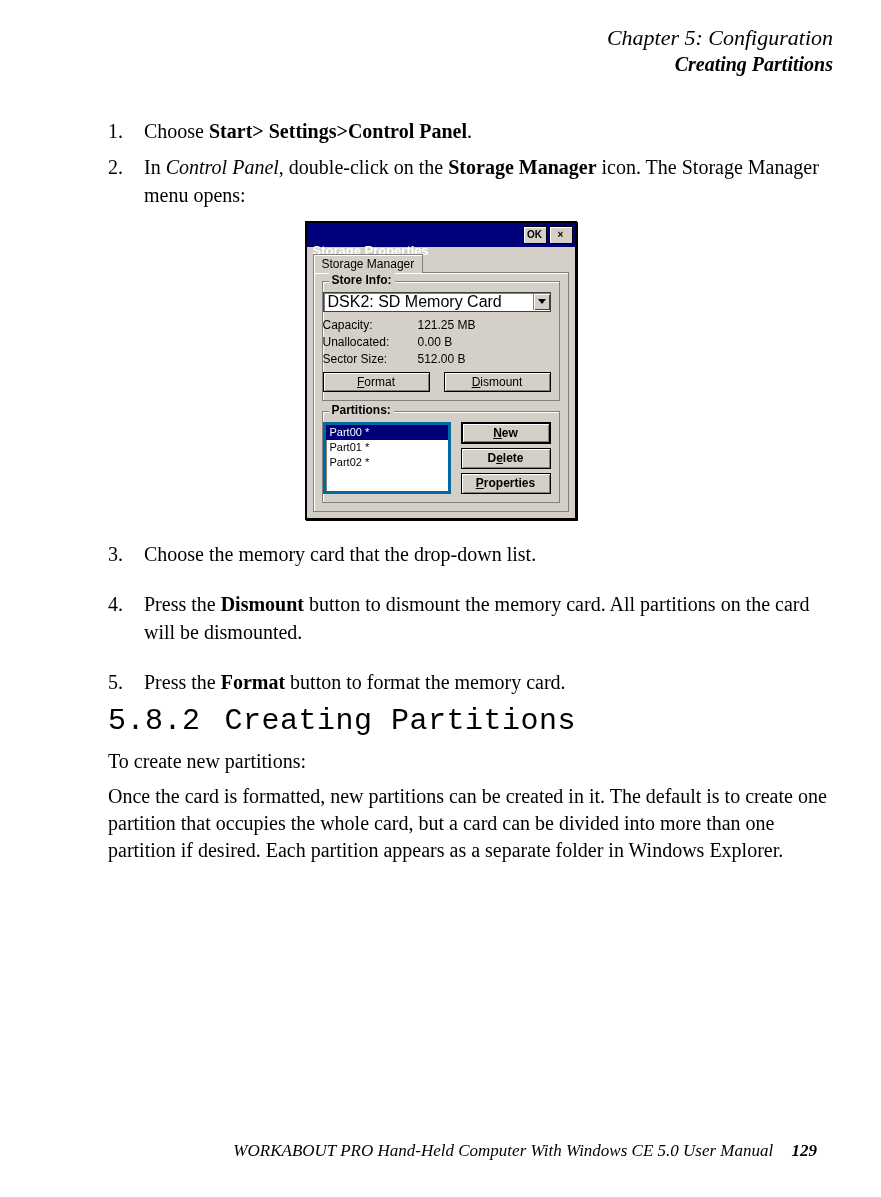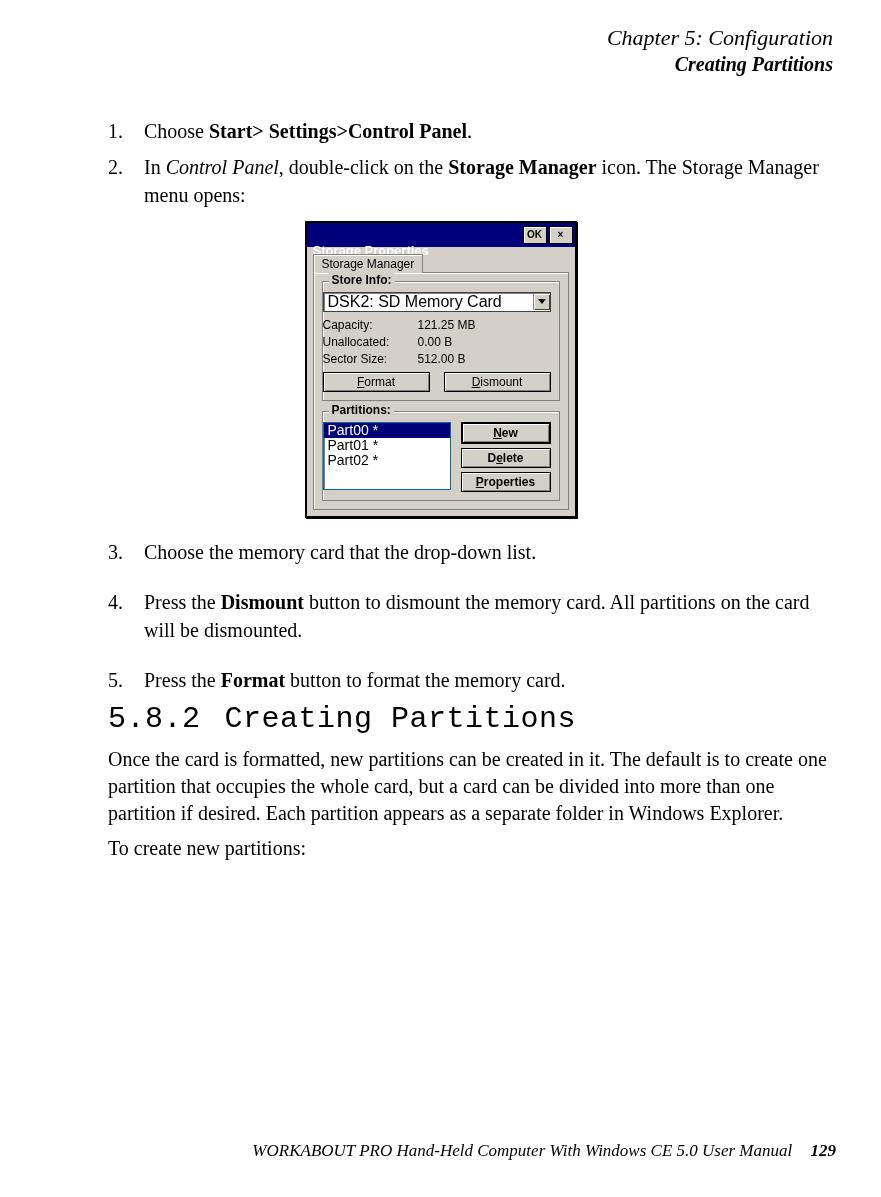--- a/index.html
+++ b/index.html
@@ -180,24 +180,24 @@
     box-shadow: inset 1px 1px 0 #fff, inset -1px -1px 0 #808080;
   }
   .win-btn .ul { text-decoration: underline; }
   .part-row {
     display: flex;
     gap: 10px;
   }
   .listbox {
     flex: 1;
     background: #fff;
-    border: 1px solid #0369a1;
+    border: 3px solid #0369a1;
     box-shadow: inset 1px 1px 0 #808080;
     height: 66px;
-    font-size: 14px;
+    font-size: 11px;
     overflow: hidden;
   }
   .listbox .litem {
     padding: 0 4px;
     line-height: 15px;
   }
   .listbox .sel {
     background: #00007b;
     color: #fff;
   }
@@ -257,21 +257,21 @@
   }
   .body-p {
     font-size: 20px;
     line-height: 1.35;
     margin: 0 0 8px 0;
   }
 
   .footer {
     position: absolute;
     bottom: 36px;
-    right: 45px;
+    right: 64px;
     font-style: italic;
     font-size: 17px;
   }
   .footer .pnum {
     font-weight: bold;
     margin-left: 14px;
   }
 </style>
 </head>
 <body>
@@ -379,22 +379,22 @@
         <span>Press the </span><span class="b">Format</span><span> button to format the memory card.</span>
       </div>
     </div>
   </div>
 
 
   <div class="section582">
     <h2 class="h582">
       <span class="hnum">5.8.2</span><span>Creating Partitions</span>
     </h2>
+    <p class="body-p">To create new partitions:</p>
     <p class="body-p">Once the card is formatted, new partitions can be created in it. The default is to create one partition that occupies the whole card, but a card can be divided into more than one partition if desired. Each partition appears as a separate folder in Windows Explorer.</p>
-    <p class="body-p">To create new partitions:</p>
   </div>
 
 </div>
 
 <div class="footer">
   <span>WORKABOUT PRO Hand-Held Computer With Windows CE 5.0 User Manual</span>
   <span class="pnum">129</span>
 </div>
 
 </body></html>

